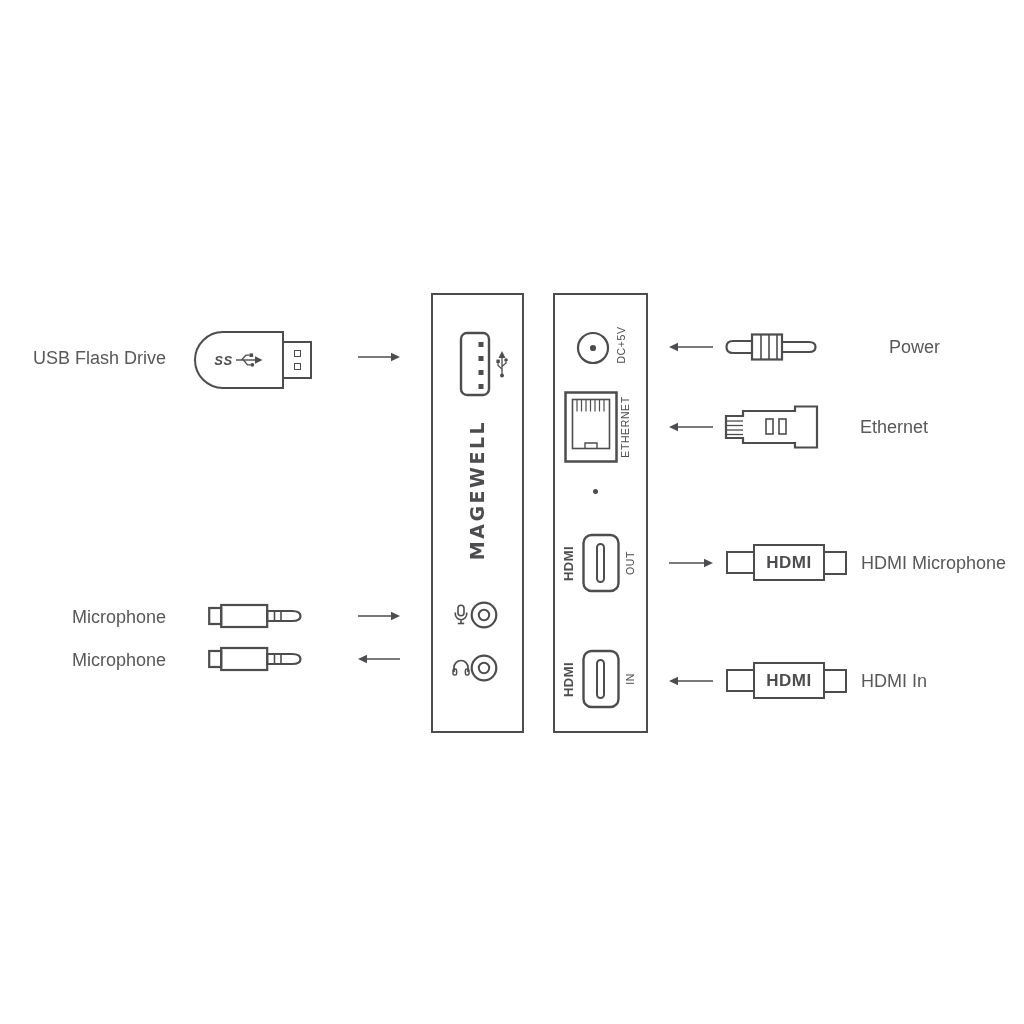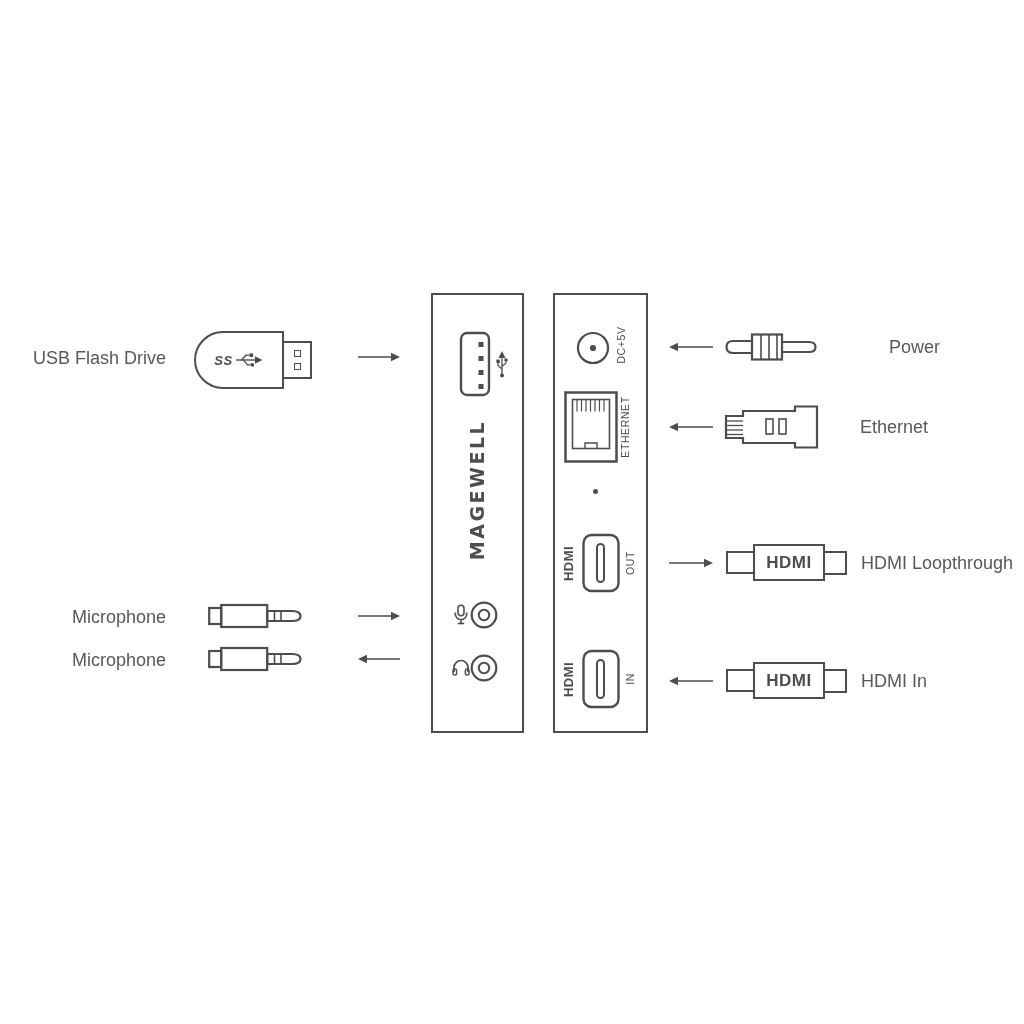--- a/index.html
+++ b/index.html
@@ -233,16 +233,16 @@
   <div class="hdmi-conn" style="left:710px;top:662px;">
     <div class="hdmi-tip"></div>
     <div class="hdmi-body">
       <span>HDMI</span>
     </div>
     <div class="hdmi-cable"></div>
   </div>
 
   <div class="label" style="left:844px;top:336px;margin-left:29px;">Power</div>
   <div class="label" style="left:844px;top:416px;">Ethernet</div>
-  <div class="label" style="left:845px;top:552px;">HDMI Loopthrough</div>
+  <div class="label" style="left:845px;top:552px;">HDMI Microphone</div>
   <div class="label" style="left:845px;top:670px;">HDMI In</div>
 
 </div>
 
 </body></html>

